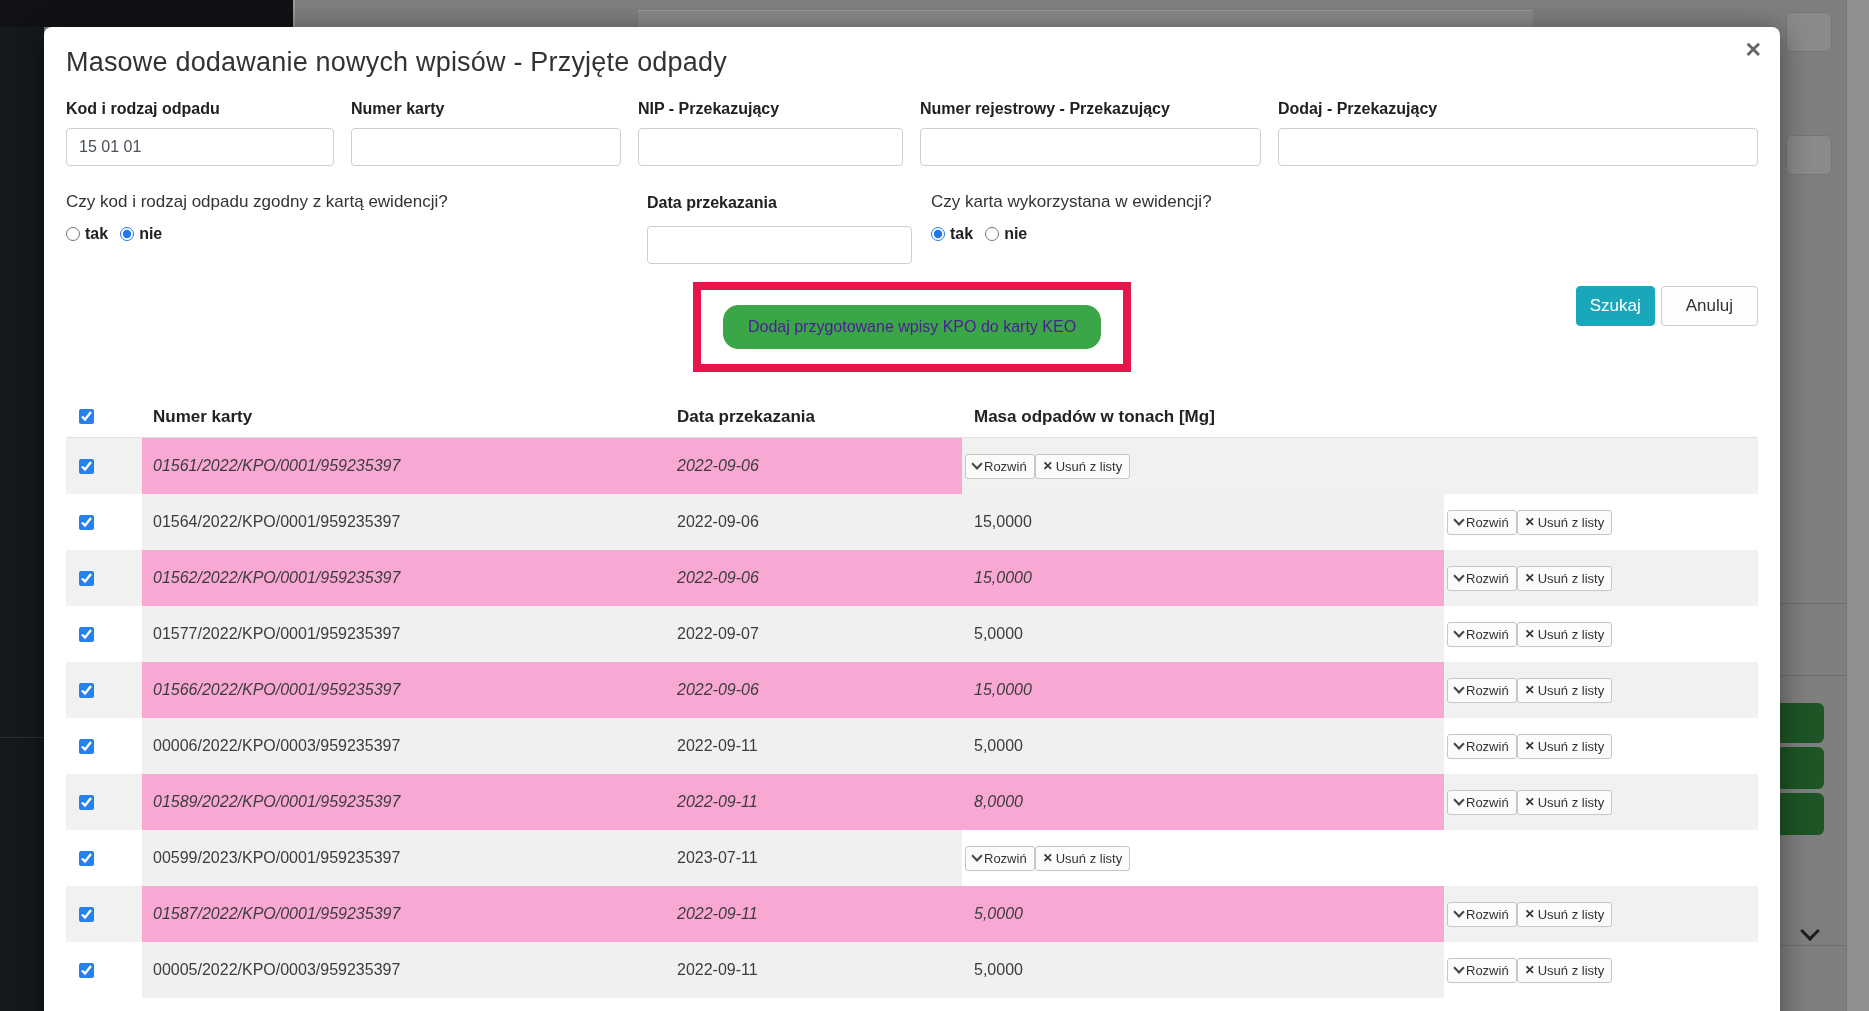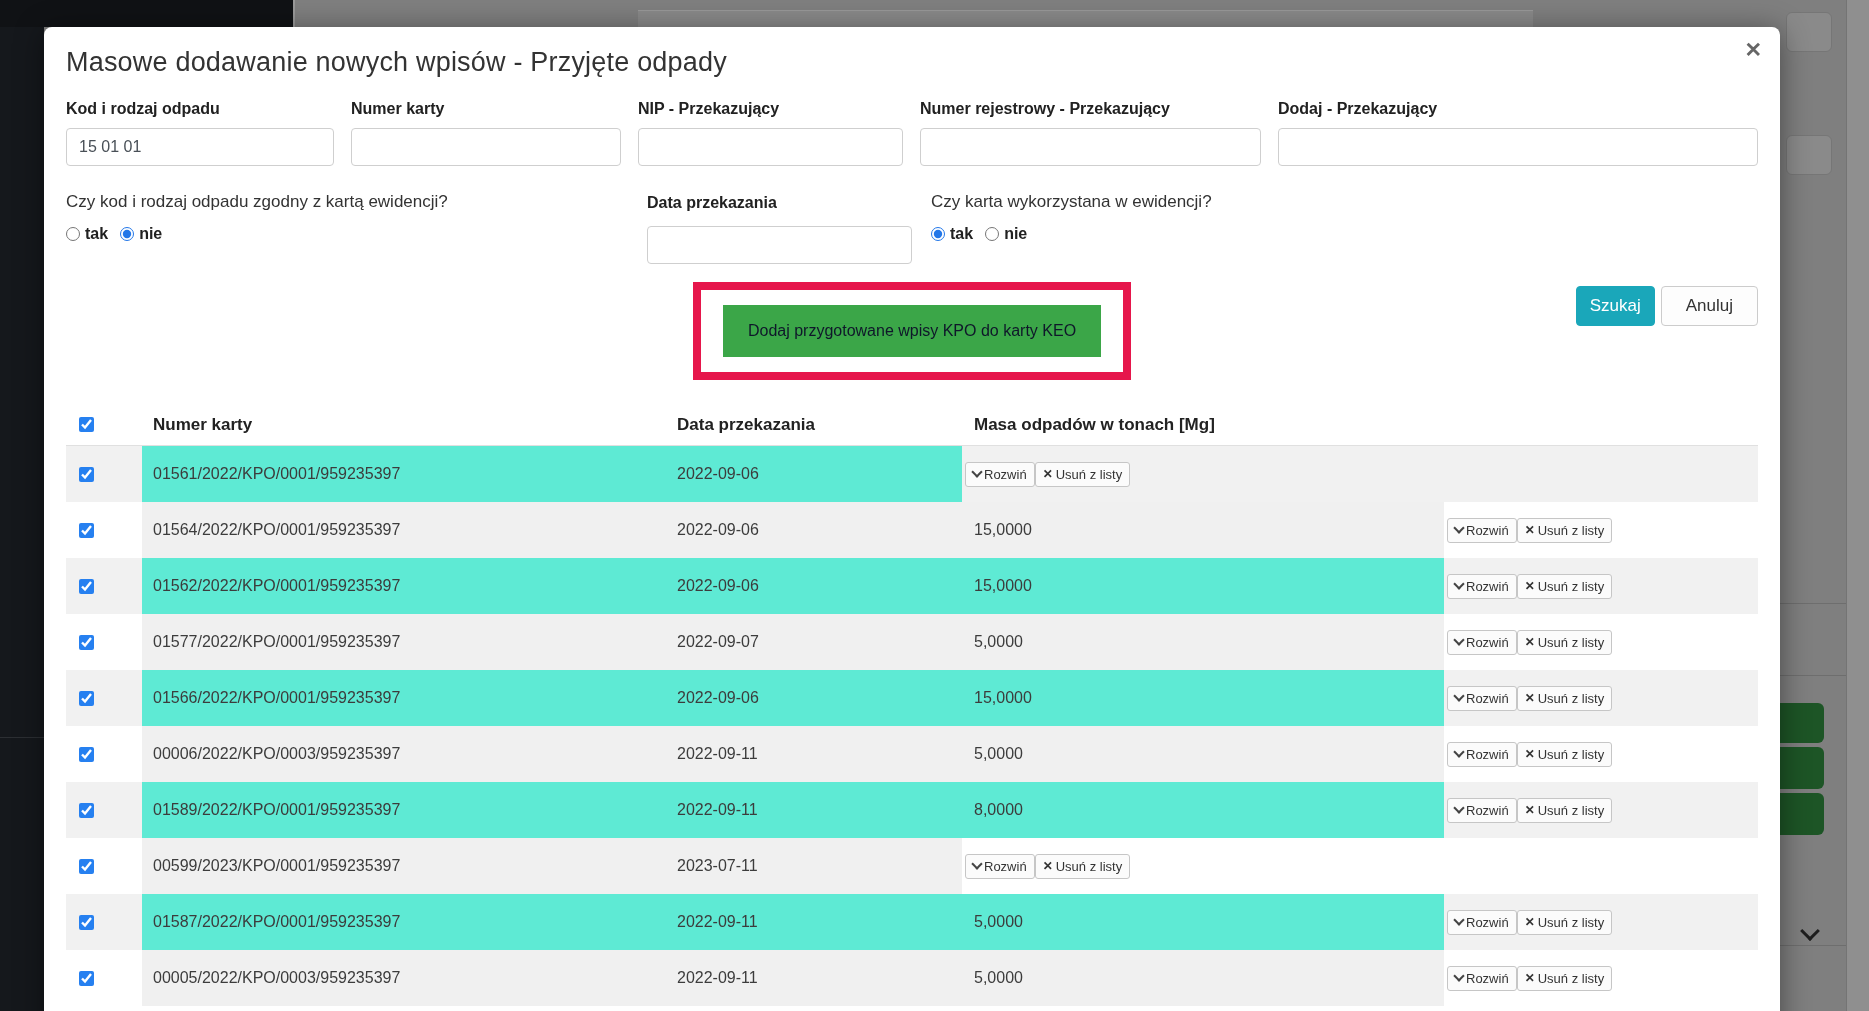--- a/index.html
+++ b/index.html
@@ -48,36 +48,36 @@
 
   
   .search-row{display:flex;justify-content:flex-end;gap:6px;margin-top:22px;}
   .btn{height:40px;border-radius:4px;font-size:17px;cursor:pointer;}
   .btn-teal{background:#1aa7ba;border:1px solid #1aa7ba;color:#fff;padding:0 13px;}
   .btn-plain{background:#fdfdfd;border:1px solid #ccc;color:#333;padding:0 24px;}
 
   
   .highlight-row{display:flex;justify-content:center;margin-top:-44px;}
   .red-box{border:8px solid #e6164b;padding:15px 22px;background:transparent;}
-  .btn-green{height:52px;background:#3ba648;border:1px solid #3ba648;border-radius:0;
-    color:#0f172a;font-size:16px;padding:0 24px;cursor:pointer;}
+  .btn-green{height:44px;background:#3ba648;border:1px solid #3ba648;border-radius:15px;
+    color:#4c1d95;font-size:16px;padding:0 24px;cursor:pointer;}
 
   
   .table{margin-top:24px;}
   .tr{display:flex;align-items:stretch;}
   .td{display:flex;align-items:center;height:56px;font-size:16px;color:#3c3c3c;padding-left:11px;}
   .thead .td{height:41px;font-size:17px;font-weight:bold;color:#222;}
   .thead{border-bottom:1px solid #e0e0e0;}
   .c-check{width:76px;padding-left:13px;}
   .c-num{width:524px;}
   .c-date{width:296px;}
   .c-mass{width:482px;padding-left:12px;}
   .c-act{flex:1;display:flex;align-items:center;padding-left:3px;}
   .tr.odd{background:#f1f1f1;}
-  .tr.odd .band{background:#5eead4;}
+  .tr.odd .band{background:#f9a8d4;font-style:italic;}
   .tr.even .band{background:#f0f0f0;}
   .cb{width:15px;height:15px;accent-color:#2680f0;margin:0;}
   .mini{display:inline-flex;align-items:center;height:25px;background:#fbfbfb;border:1px solid #c6c6c6;
     border-radius:3px;color:#333;font-size:13px;padding:0 7px;cursor:pointer;gap:3px;}
   .chev{width:8px;height:8px;border-left:2px solid #444;border-bottom:2px solid #444;
     transform:rotate(-45deg);margin-top:-4px;}
   .xg{font-size:12px;font-weight:bold;color:#333;line-height:1;}
 </style>
 </head>
 <body>

